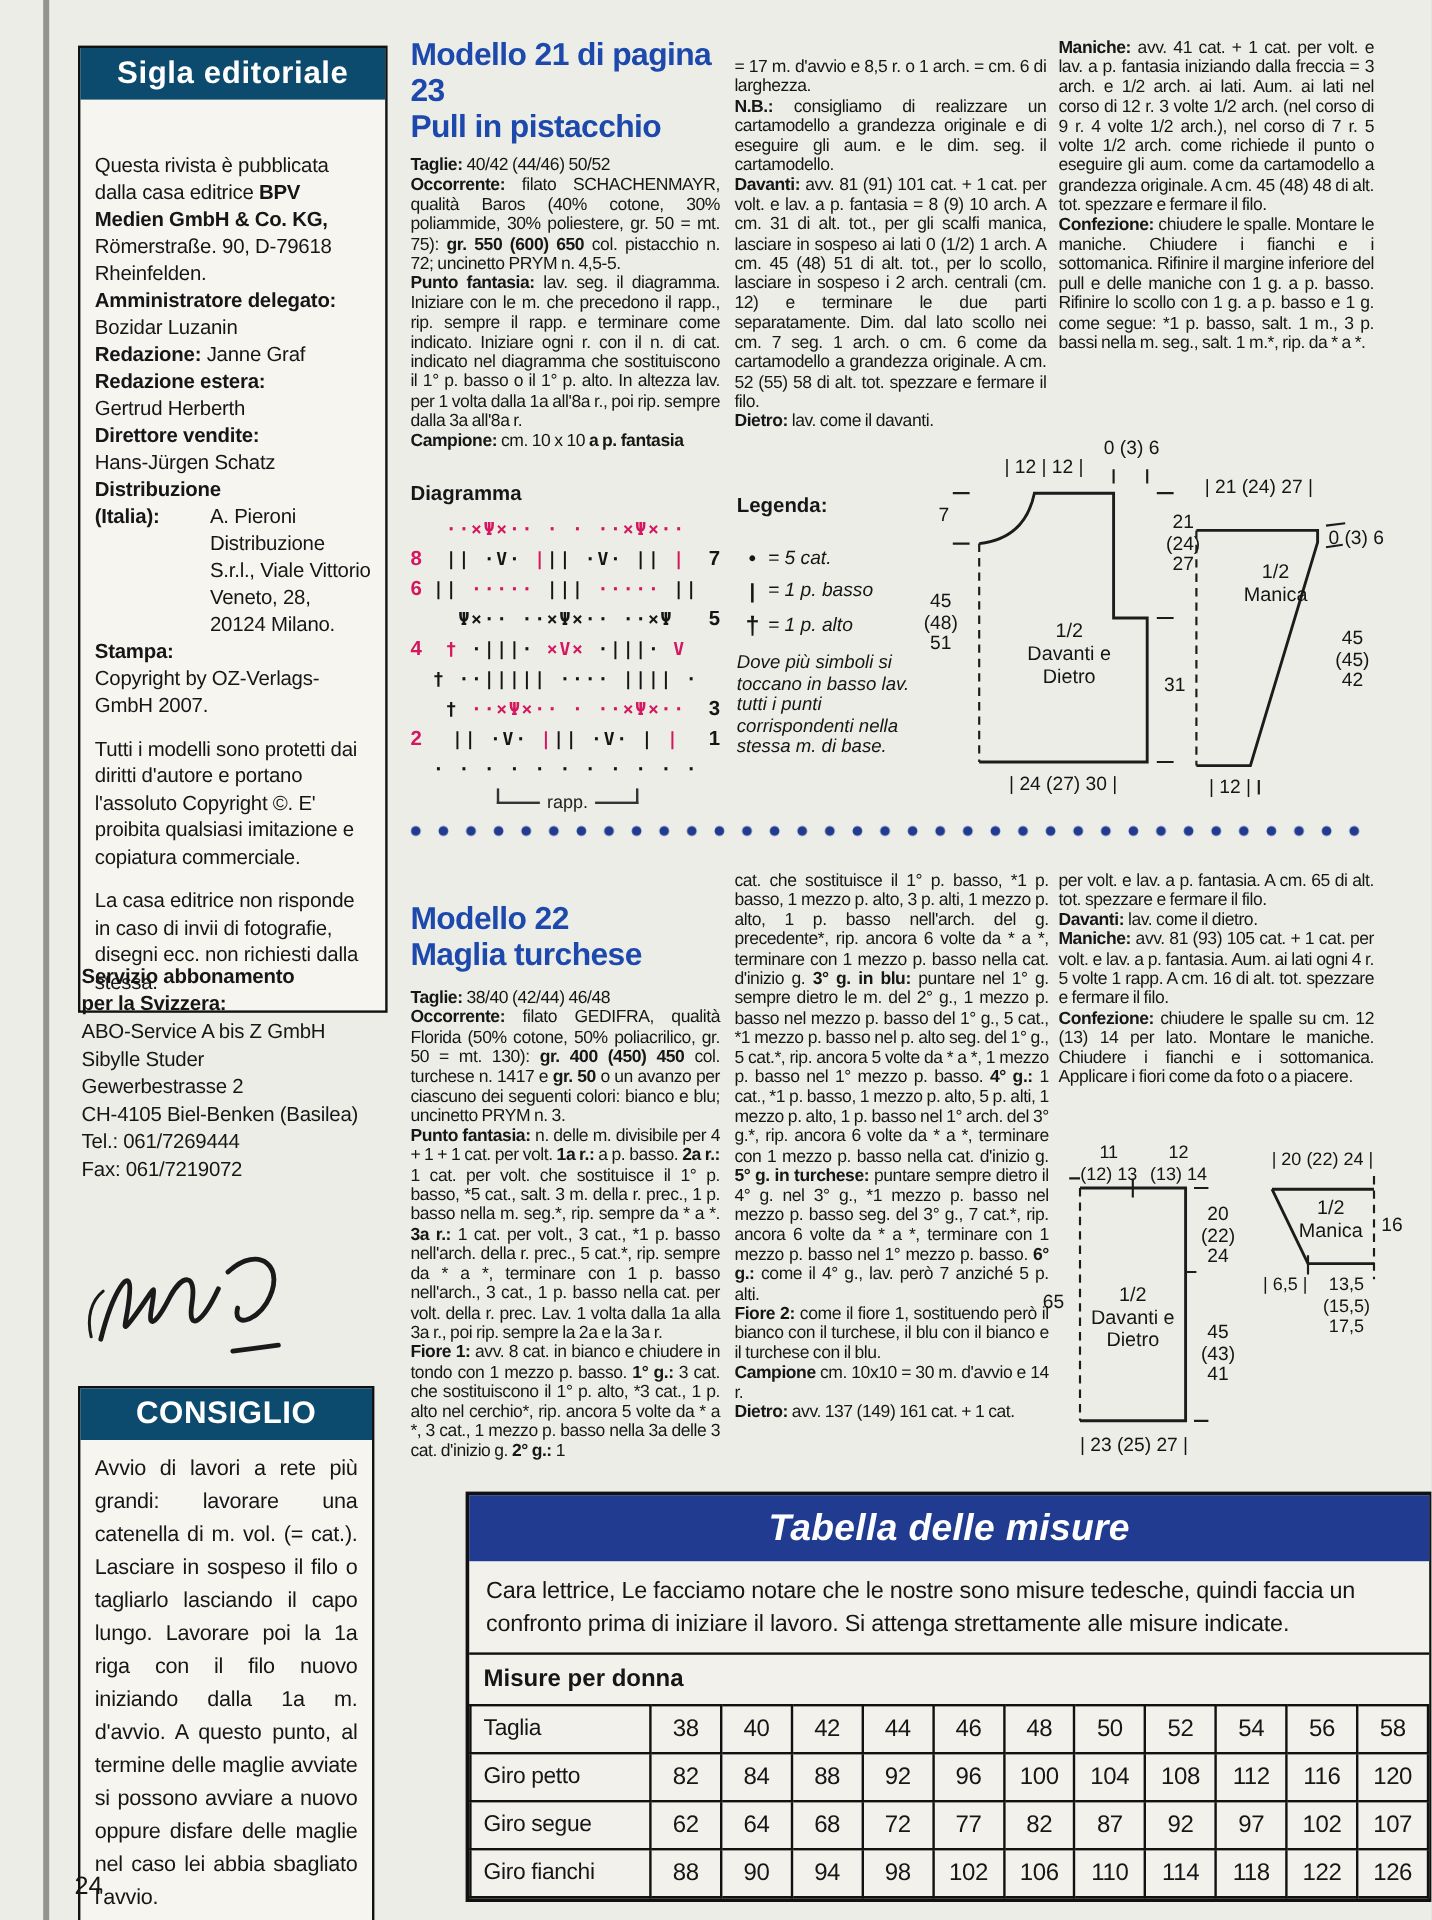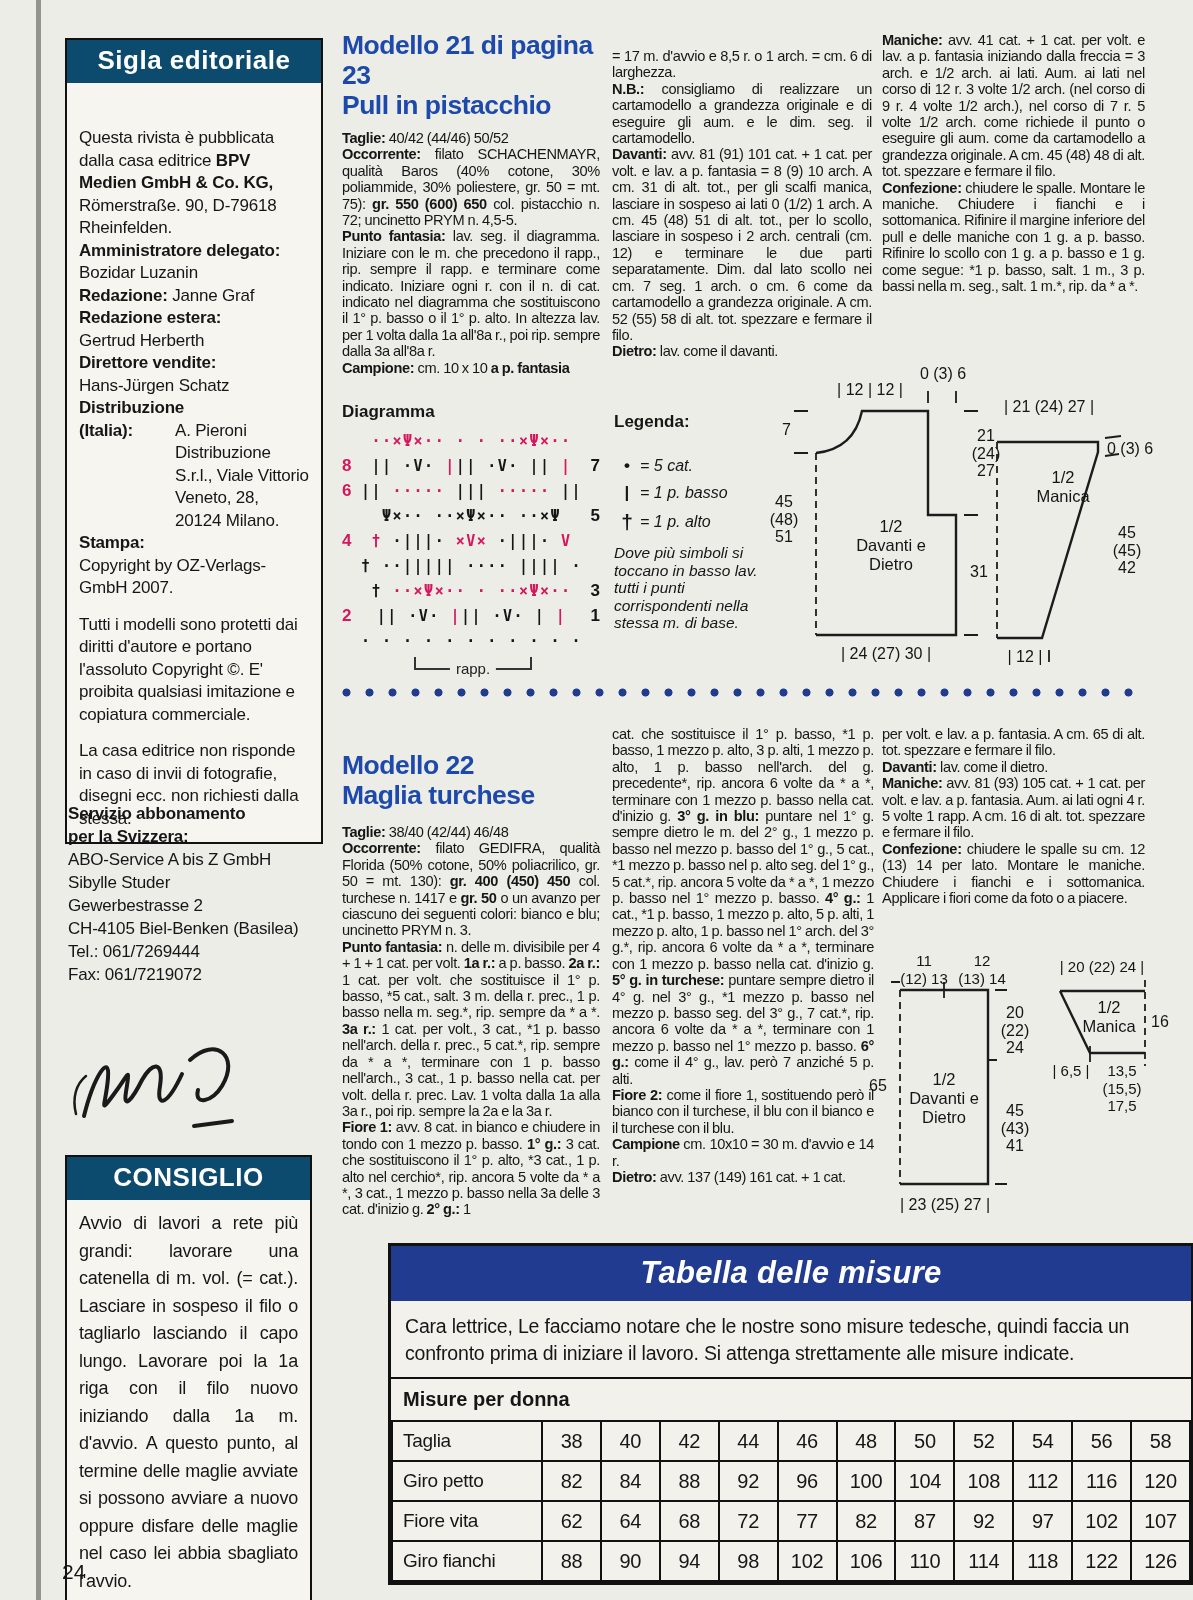--- a/index.html
+++ b/index.html
@@ -371,21 +371,21 @@
         <td>92</td>
         <td>96</td>
         <td>100</td>
         <td>104</td>
         <td>108</td>
         <td>112</td>
         <td>116</td>
         <td>120</td>
       </tr>
       <tr>
-        <td class="rl">Fiore vita</td>
+        <td class="rl">Giro segue</td>
         <td>62</td>
         <td>64</td>
         <td>68</td>
         <td>72</td>
         <td>77</td>
         <td>82</td>
         <td>87</td>
         <td>92</td>
         <td>97</td>
         <td>102</td>

